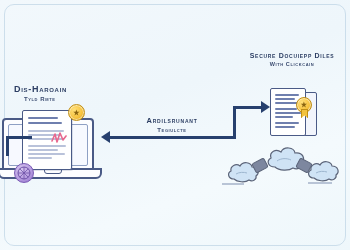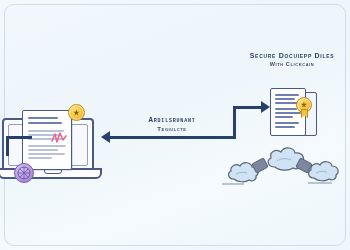--- a/index.html
+++ b/index.html
@@ -30,21 +30,21 @@
     white-space:nowrap;
   }
   .head .t1{font-size:9px;font-weight:700;letter-spacing:.7px;display:block;}
   .head .t2{font-size:6px;font-weight:700;letter-spacing:.6px;display:block;
             text-align:center;margin-top:2px;color:#3a4b70;}
 
   #leftHead{left:14px;top:84px;}
   #leftHead .t2{text-align:left;margin-left:10px;}
 
   #centerHead{left:124px;top:116px;text-align:center;width:96px;}
-  #centerHead .t1{font-size:7.5px;letter-spacing:.8px;font-family:Liberation Mono, monospace;}
+  #centerHead .t1{font-size:7.5px;letter-spacing:.8px;}
   #centerHead .t2{font-size:6px;}
 
   #rightHead{left:240px;top:52px;text-align:center;width:104px;}
   #rightHead .t1{font-size:7px;letter-spacing:.7px;}
   #rightHead .t2{font-size:5.5px;}
 
   
   .laptop{position:absolute;left:2px;top:118px;width:96px;height:62px;}
   .lid{
     position:absolute;left:0;top:0;width:88px;height:50px;
@@ -145,20 +145,24 @@
   .baseline{position:absolute;height:1.5px;background:#b8c4d6;}
   #bl-1{left:222px;top:183px;width:22px;}
   #bl-2{left:308px;top:182px;width:24px;}
 </style>
 </head>
 <body>
 
 <div class="canvas">
   <div class="frame"></div>
 
+  <div class="head" id="leftHead">
+    <span class="t1">Dis-Haroain</span>
+    <span class="t2">Tyld Rmte</span>
+  </div>
 
   <div class="laptop">
     <div class="lid">
       <div class="lid-in"></div>
     </div>
     <div class="base"></div>
     <div class="touchpad"></div>
   </div>
 
   <div class="ldoc">

